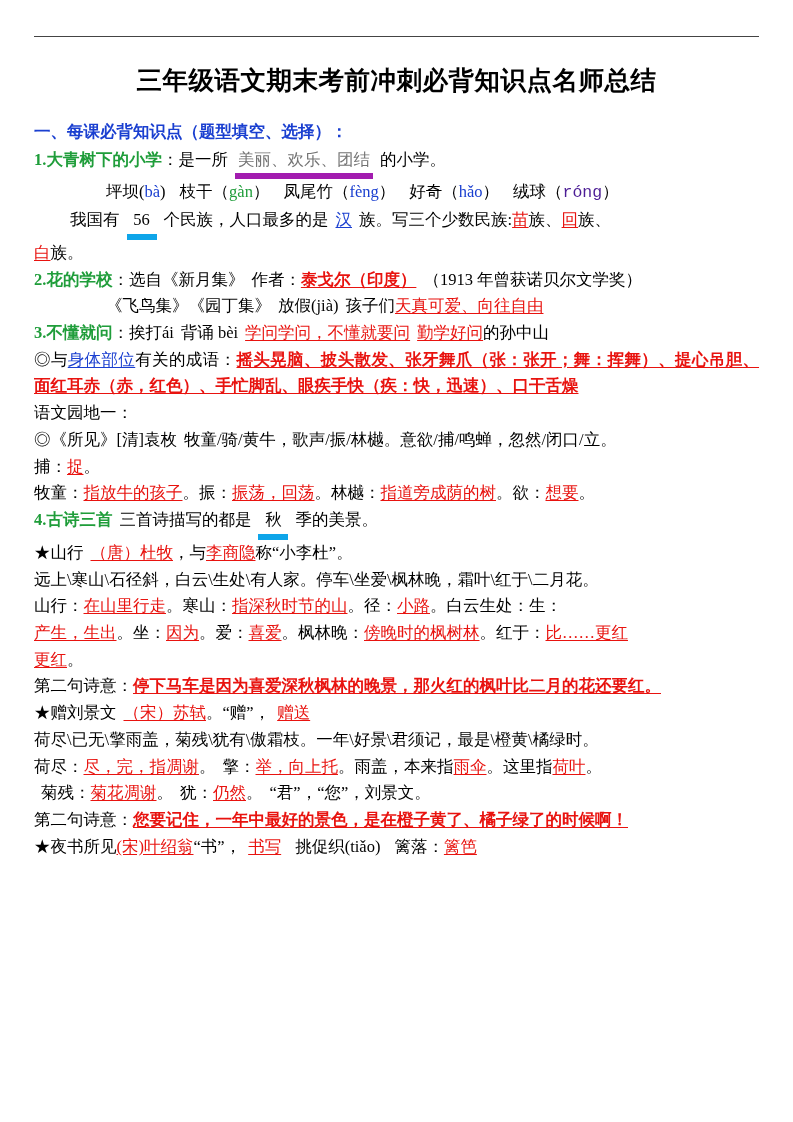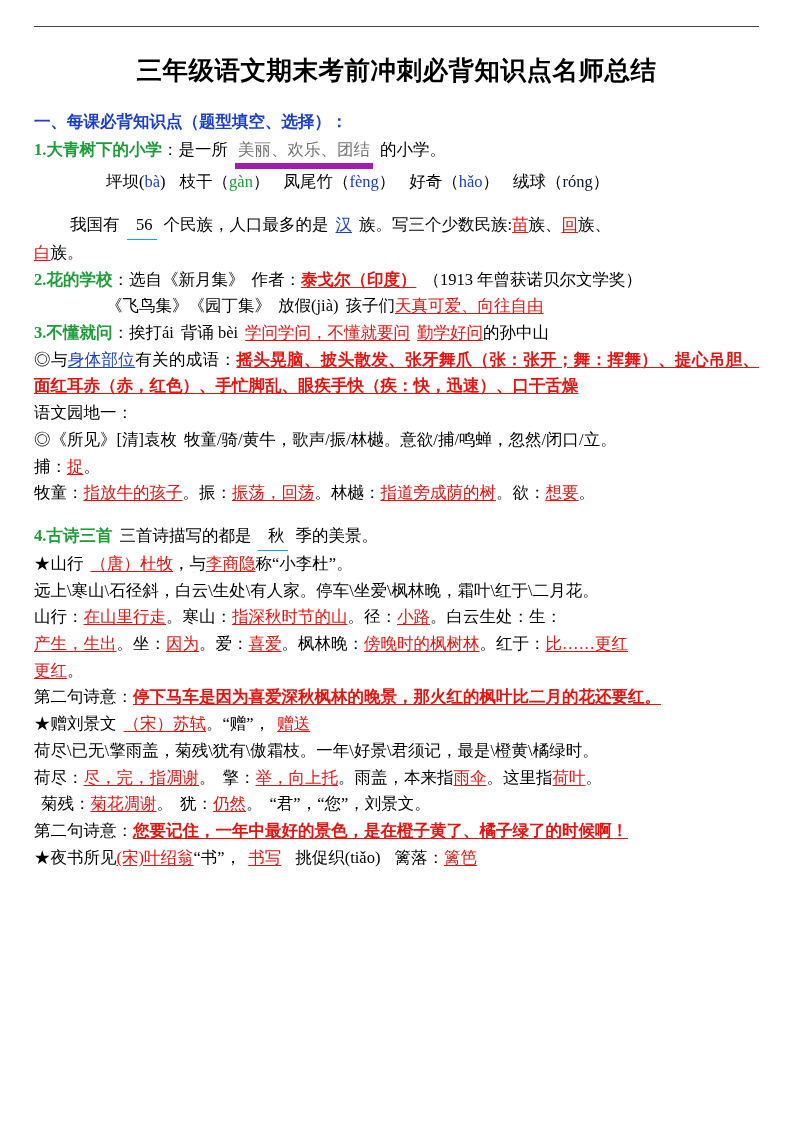--- a/index.html
+++ b/index.html
@@ -6,21 +6,21 @@
   body{
     width:793px;
     background:#ffffff;
     font-family:"Liberation Serif", serif;
     color:#000000;
   }
   .page{
     width:793px;
     min-height:1122px;
     box-sizing:border-box;
-    padding:26px 34px 20px 34px;
+    padding:36px 34px 20px 34px;
     position:relative;
   }
   .top-rule{
     border-top:1px solid #444;
     margin:0 0 26px 0;
   }
   h1.title{
     font-family:"Liberation Sans", sans-serif;
     font-weight:bold;
     font-size:25.5px;
@@ -31,35 +31,34 @@
   }
   .line{
     font-size:16.5px;
     line-height:1.62;
     margin:0;
     text-align:justify;
   }
   .blk{color:#000;}
   .blue{color:#1a3fd0;}
   .green{color:#1f9d3a;}
-  .red{color:#0f172a;}
+  .red{color:#4c1d95;font-family:Liberation Mono, monospace;}
   .ur{ text-decoration:underline; text-underline-offset:2px; color:#e8130f;}
   .ub{ text-decoration:underline; text-underline-offset:2px; color:#1a3fd0;}
   .bold{font-weight:bold;}
   .ind-1{ padding-left:36px;}
   .ind-2{ padding-left:72px;}
   .sp{ display:inline-block; width:14px;}
   .sp-s{ display:inline-block; width:7px;}
   .blank{
     display:inline-block;
-    border-bottom:1px solid #0ea5e9;
+    border-bottom:6px solid #0ea5e9;
     padding:0 4px;
     min-width:22px;
-    text-align:right;
-    margin-top:16px;
+    text-align:center;
   }
   .blank-r{
     display:inline-block;
     border-bottom:6px solid #a21caf;
     padding:0 3px;
     text-align:center;
     color:#737373;
   }
   .sec-head{
     font-family:"Liberation Sans", sans-serif;

